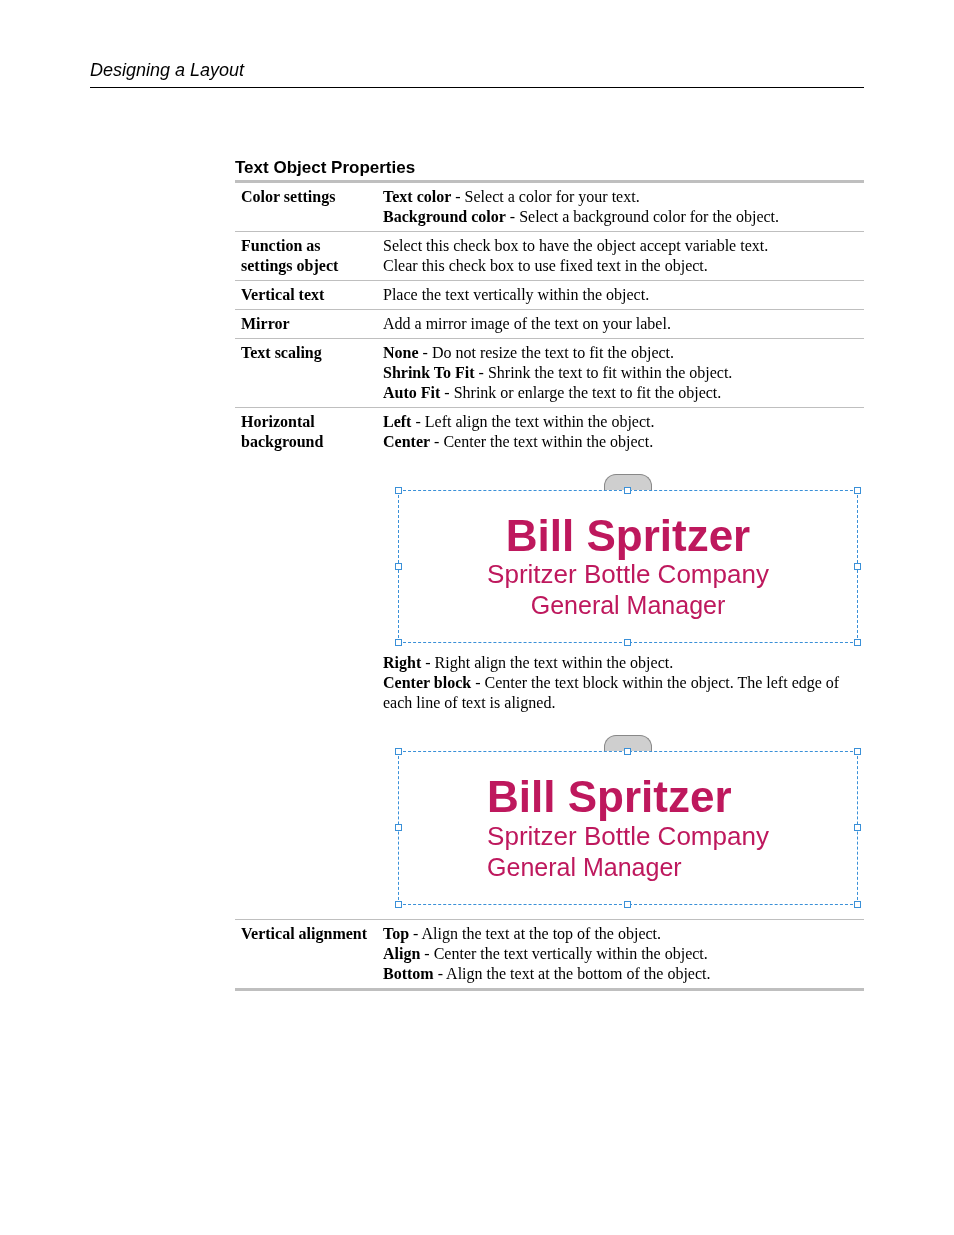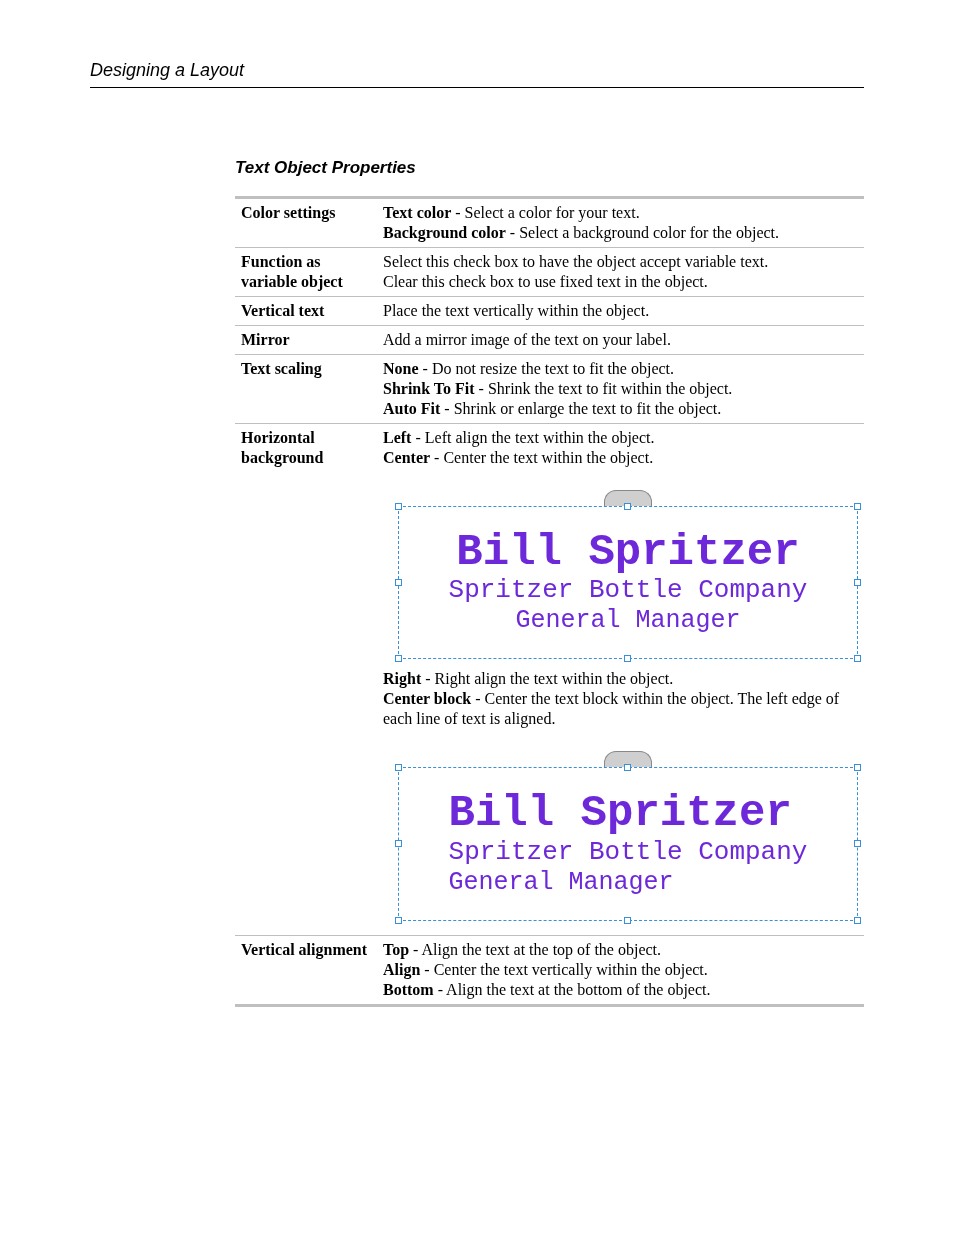--- a/index.html
+++ b/index.html
@@ -28,22 +28,21 @@
     margin: 0 0 70px 0;
   }
   .content {
     margin-left: 145px;
   }
   .table-title {
     font-family: "Trebuchet MS", Verdana, Arial, sans-serif;
     font-weight: bold;
     font-size: 17px;
     margin: 0;
-    padding-bottom: 18px;
-    font-style: italic;
+    padding-bottom: 2px;
   }
   table.props {
     border-collapse: collapse;
     width: 100%;
     font-size: 16px;
   }
   table.props td {
     border-top: 1px solid #bfbfbf;
     border-bottom: 1px solid #bfbfbf;
     padding: 4px 6px;
@@ -93,21 +92,21 @@
   }
   .h-tl { left: -4px; top: -4px; }
   .h-tm { left: 50%; margin-left: -4px; top: -4px; }
   .h-tr { right: -4px; top: -4px; }
   .h-ml { left: -4px; top: 50%; margin-top: -4px; }
   .h-mr { right: -4px; top: 50%; margin-top: -4px; }
   .h-bl { left: -4px; bottom: -4px; }
   .h-bm { left: 50%; margin-left: -4px; bottom: -4px; }
   .h-br { right: -4px; bottom: -4px; }
 
-  .lbl-text { font-family: Liberation Mono, monospace; color:#6d28d9; }
+  .lbl-text { font-family: Liberation Sans, sans-serif; color:#be185d; }
   .lbl-name { font-size: 44px; font-weight: bold; line-height: 1.05; }
   .lbl-company { font-size: 26px; line-height: 1.2; }
   .lbl-title { font-size: 25px; line-height: 1.2; }
 
   .fig-center .lbl-text { text-align: center; }
   .fig-centerblock .lbl-text { text-align: left; }
   .fig-centerblock .lbl-inner { display: inline-block; text-align: left; }
   .fig-centerblock .sel-box { text-align: center; }
   .fig-centerblock .lbl-inner .lbl-name,
   .fig-centerblock .lbl-inner .lbl-company,
@@ -140,21 +139,21 @@
     <table class="props">
       <tbody>
           <tr>
         <td class="prop-name">Color settings</td>
         <td class="prop-desc">
           <span class="b">Text color</span><span> - Select a color for your text.</span><br>
           <span class="b">Background color</span><span> - Select a background color for the object.</span>
         </td>
       </tr>
       <tr>
-        <td class="prop-name">Function as variable object</td>
+        <td class="prop-name">Function as settings object</td>
         <td class="prop-desc">
           <span>Select this check box to have the object accept variable text.</span><br>
           <span>Clear this check box to use fixed text in the object.</span>
         </td>
       </tr>
       <tr>
         <td class="prop-name">Vertical text</td>
         <td class="prop-desc">Place the text vertically within the object.</td>
       </tr>
       <tr>

